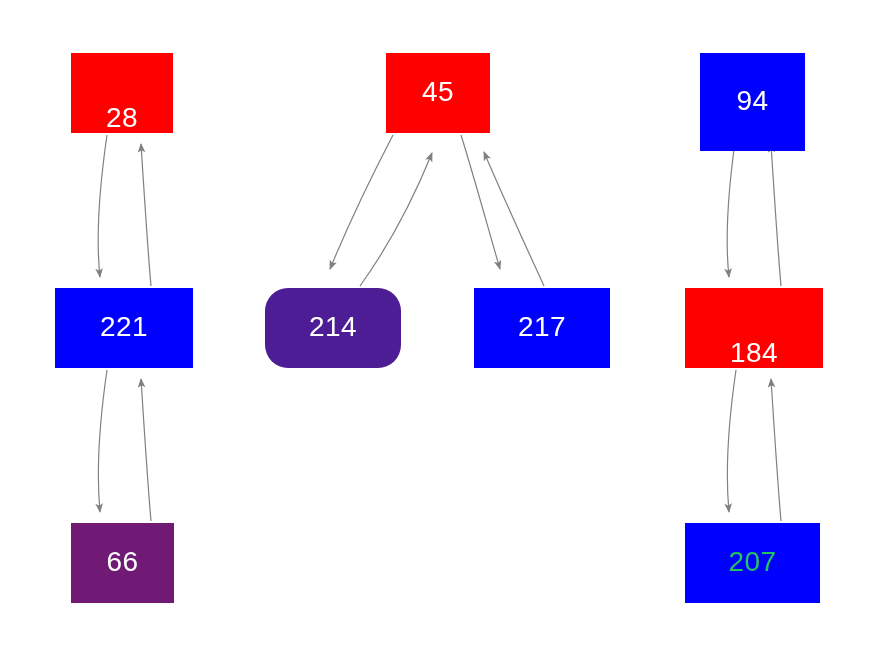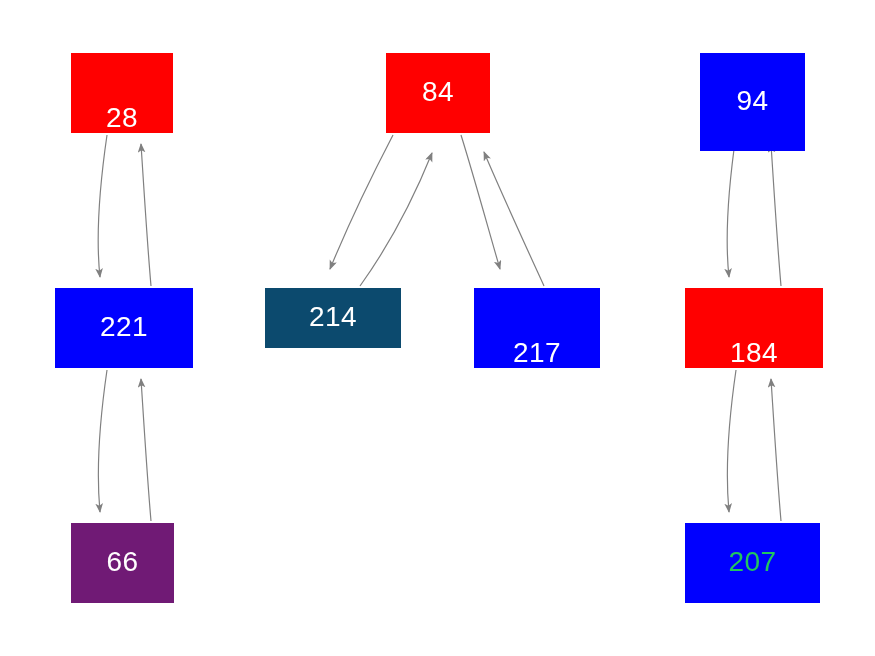--- a/index.html
+++ b/index.html
@@ -66,26 +66,26 @@
       <div class="node" style="left: 71px; top: 53px; width: 102px; height: 80px; background: rgb(255, 0, 0); color: rgb(255, 255, 255); align-items: flex-end;">
         <span class="node-label">28</span>
       </div>
       <div class="node" style="left: 55px; top: 288px; width: 138px; height: 80px; background: rgb(0, 0, 255); color: rgb(255, 255, 255);">
         <span class="node-label">221</span>
       </div>
       <div class="node" style="left: 71px; top: 523px; width: 103px; height: 80px; background: #701a75; color: rgb(255, 255, 255);">
         <span class="node-label">66</span>
       </div>
       <div class="node" style="left: 386px; top: 53px; width: 104px; height: 80px; background: rgb(255, 0, 0); color: rgb(255, 255, 255);">
-        <span class="node-label">84</span>
+        <span class="node-label">45</span>
       </div>
-      <div class="node" style="left: 265px; top: 288px; width: 136px; height: 60px; background: #0c4a6e; color: rgb(255, 255, 255);">
+      <div class="node" style="left: 265px; top: 288px; width: 136px; height: 80px; background: #4c1d95; color: rgb(255, 255, 255); border-radius: 23px;">
         <span class="node-label">214</span>
       </div>
-      <div class="node" style="left: 474px; top: 288px; width: 126px; height: 80px; background: rgb(0, 0, 255); color: rgb(255, 255, 255); align-items: flex-end;">
+      <div class="node" style="left: 474px; top: 288px; width: 136px; height: 80px; background: rgb(0, 0, 255); color: rgb(255, 255, 255);">
         <span class="node-label">217</span>
       </div>
       <div class="node" style="left: 700px; top: 53px; width: 105px; height: 98px; background: rgb(0, 0, 255); color: rgb(255, 255, 255);">
         <span class="node-label">94</span>
       </div>
       <div class="node" style="left: 685px; top: 288px; width: 138px; height: 80px; background: rgb(255, 0, 0); color: rgb(255, 255, 255); align-items: flex-end;">
         <span class="node-label">184</span>
       </div>
       <div class="node" style="left: 685px; top: 523px; width: 135px; height: 80px; background: rgb(0, 0, 255); color: #22c55e;">
         <span class="node-label">207</span>

